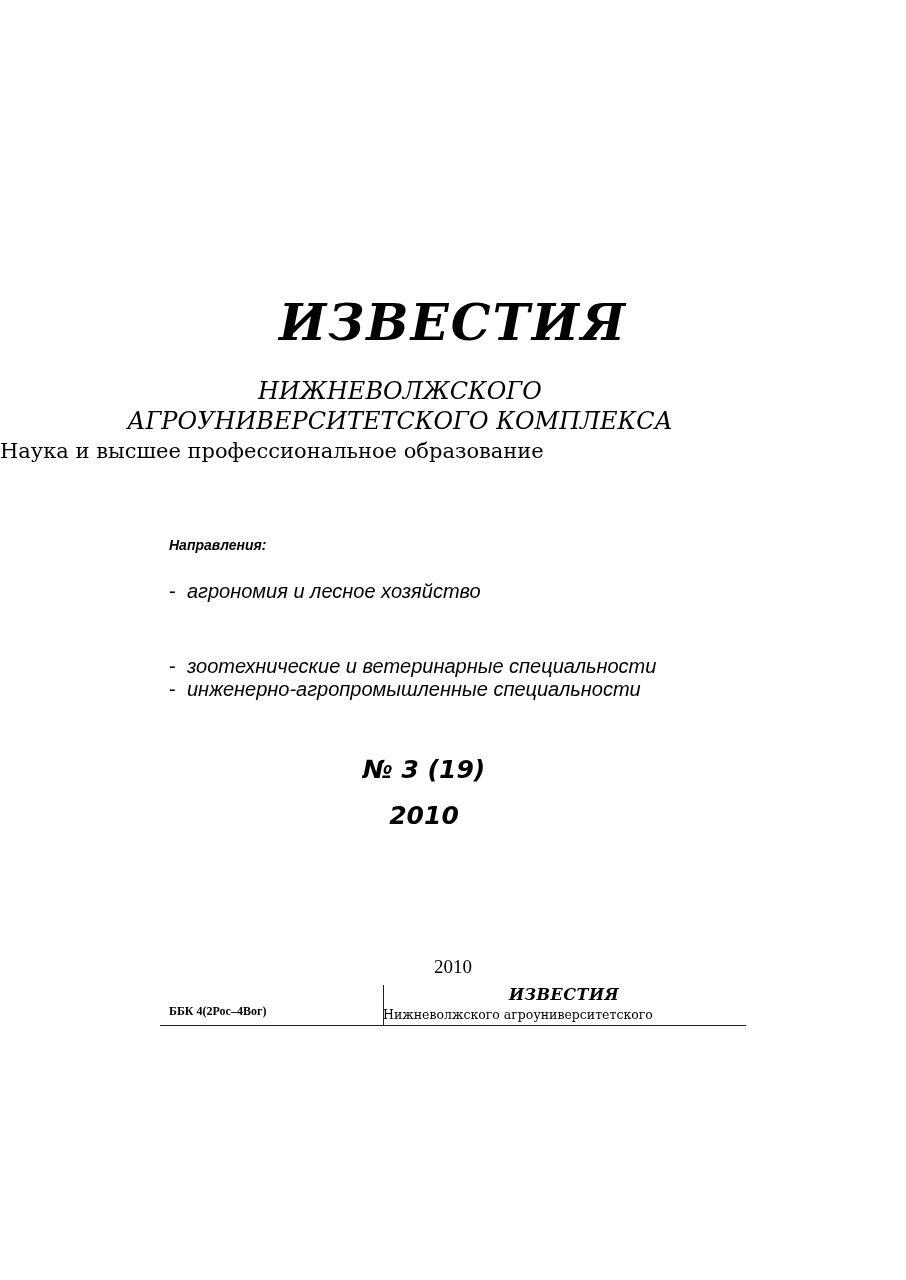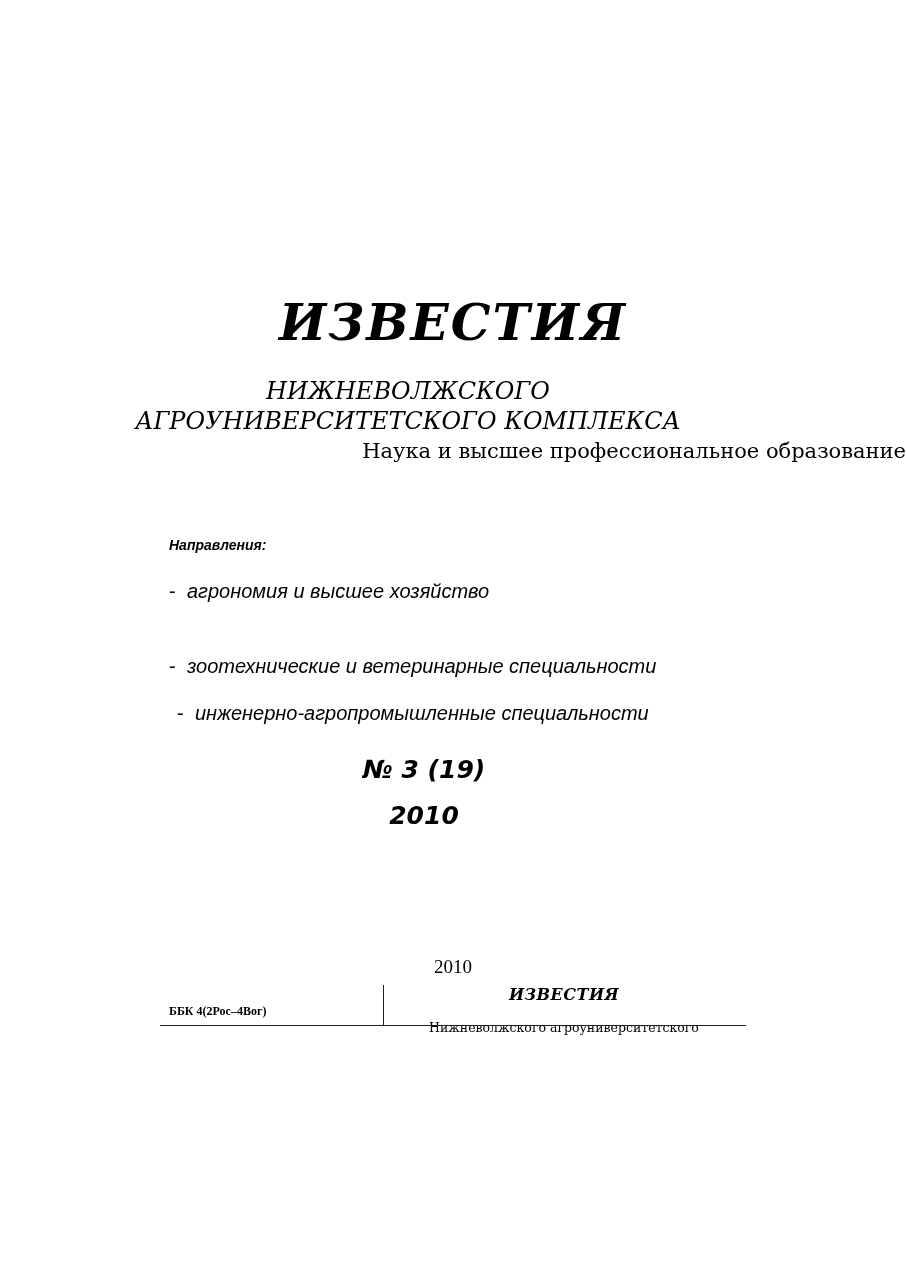--- a/index.html
+++ b/index.html
@@ -4,27 +4,27 @@
   <style>
     html, body { margin: 0; padding: 0; background: #ffffff; }
     body { width: 906px; height: 1280px; position: relative; overflow: hidden; color: #000; }
     .abs { position: absolute; }
     .title {
       left: 0; width: 906px; top: 290px; text-align: center;
       font-family: "DejaVu Serif", serif; font-weight: bold; font-style: italic;
       font-size: 50px; letter-spacing: 2px; line-height: 66px;
     }
     .sub1, .sub2 {
-      left: 8px; width: 800px; text-align: center;
+      left: 0; width: 800px; text-align: center;
       font-family: "DejaVu Serif", serif; font-style: italic; font-size: 24px; line-height: 30px;
     }
     .sub1 { top: 376px; }
     .sub2 { top: 406px; font-style: italic; }
     .sub3 {
-      left: 0; width: 906px; top: 436px; text-align: right;
+      left: 0; width: 906px; top: 436px; text-align: left;
       font-family: "DejaVu Serif", serif; font-size: 21px; line-height: 30px;
     }
     .dir-head {
       left: 169px; top: 537px;
       font-family: "Liberation Sans", sans-serif; font-weight: bold; font-style: italic; font-size: 14px;
     }
     .dir-item {
       left: 169px;
       font-family: "Liberation Sans", sans-serif; font-style: italic; font-size: 20px;
     }
@@ -41,41 +41,41 @@
       left: 169px; top: 1004px;
       font-family: "Liberation Serif", serif; font-weight: bold; font-size: 12px;
     }
     .vline { left: 383px; top: 985px; width: 1px; height: 40px; background: #222; }
     .hline { left: 160px; top: 1025px; width: 586px; height: 1px; background: #222; }
     .mini-title {
       left: 383px; width: 362px; top: 985px; text-align: center;
       font-family: "DejaVu Serif", serif; font-weight: bold; font-style: italic; font-size: 16px; letter-spacing: 0.5px;
     }
     .mini-sub {
-      left: 383px; width: 362px; top: 1007px; text-align: center;
-      font-family: "DejaVu Serif", serif; font-size: 12.5px; margin-top: 13px;
+      left: 383px; width: 362px; top: 1007px; text-align: left;
+      font-family: "DejaVu Serif", serif; font-size: 12.5px;
     }
   </style>
 </head>
 <body>
 
 <div class="abs title">ИЗВЕСТИЯ</div>
 <div class="abs sub1">НИЖНЕВОЛЖСКОГО</div>
 <div class="abs sub2">АГРОУНИВЕРСИТЕТСКОГО КОМПЛЕКСА</div>
 <div class="abs sub3">Наука и высшее профессиональное образование</div>
 
 <div class="abs dir-head">Направления:</div>
 
 <div class="abs dir-item" style="top:580px;">
-  <span class="dash">-</span><span>агрономия и высшее хозяйство</span>
+  <span class="dash">-</span><span>агрономия и лесное хозяйство</span>
 </div>
 <div class="abs dir-item" style="top:655px;">
   <span class="dash">-</span><span>зоотехнические и ветеринарные специальности</span>
 </div>
-<div class="abs dir-item" style="top:702px;margin-left:8px;">
+<div class="abs dir-item" style="top:678px;">
   <span class="dash">-</span><span>инженерно-агропромышленные специальности</span>
 </div>
 
 <div class="abs issue" style="top:755px;">№ 3 (19)</div>
 <div class="abs issue" style="top:801px;">2010</div>
 
 <div class="abs year-small">2010</div>
 <div class="abs bbk">ББК 4(2Рос–4Вог)</div>
 <div class="abs vline"></div>
 <div class="abs mini-title">ИЗВЕСТИЯ</div>

